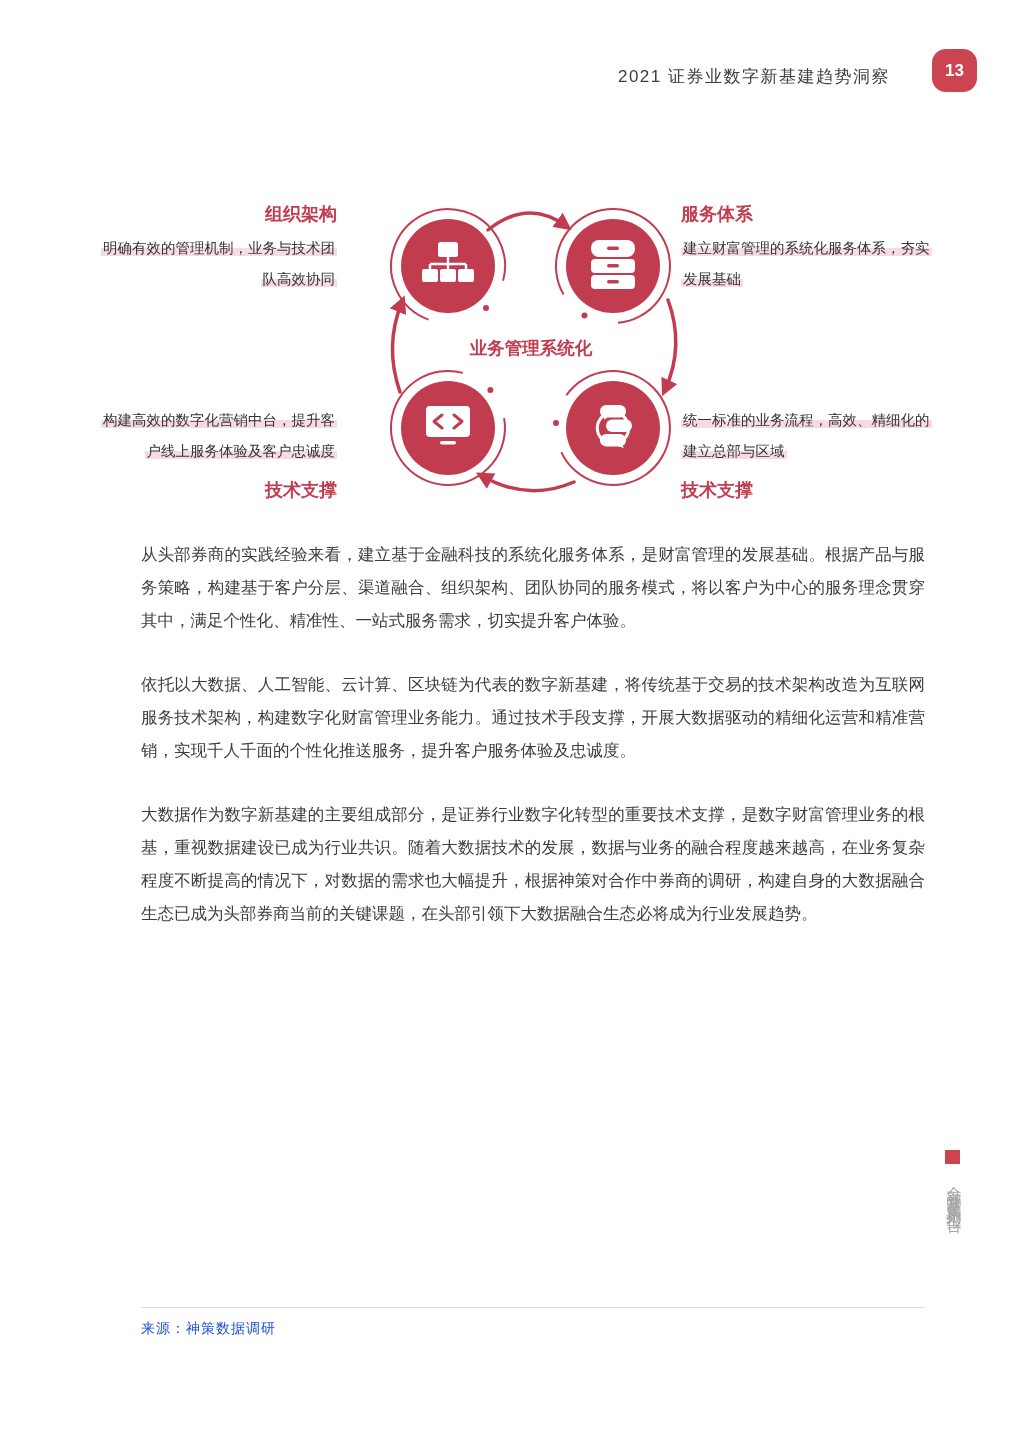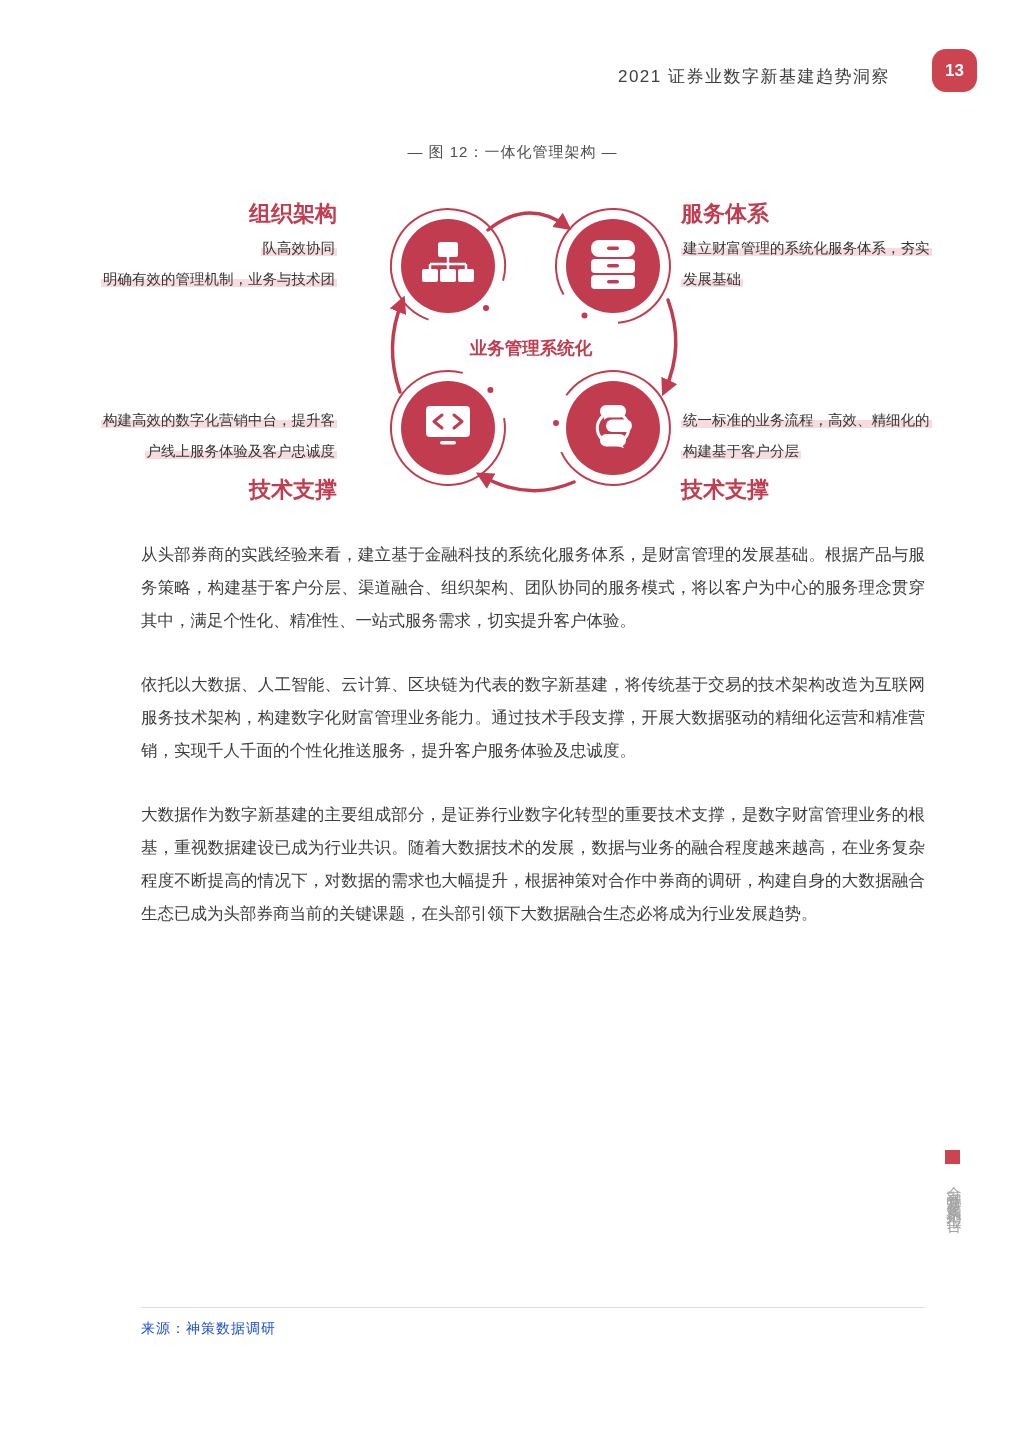--- a/index.html
+++ b/index.html
@@ -27,21 +27,21 @@
   
   .fig-caption{
     position:absolute;top:127px;left:0;width:100%;text-align:center;
     font-size:15px;color:#4D4D4D;letter-spacing:1px;
   }
   
   .diagram-svg{position:absolute;left:350px;top:180px;}
   .center-label{font-size:17.5px;font-weight:bold;fill:var(--accent);text-anchor:middle;
     font-family:"Liberation Sans","DejaVu Sans",sans-serif;}
   .node-label{position:absolute;}
-  .node-label .nl-title{font-size:22px;font-weight:bold;color:var(--accent);line-height:22px;}
+  .node-label .nl-title{font-size:18px;font-weight:bold;color:var(--accent);line-height:22px;}
   .node-label .nl-desc{font-size:14.5px;color:#333;line-height:31px;}
   .node-label .nl-desc .hl{
     background:linear-gradient(to bottom, transparent 52%, var(--highlight) 52%);
     padding:0 2px;
   }
   .nl-left{text-align:right;right:670px;width:250px;}
   .nl-right{text-align:left;left:663px;width:268px;}
   .nl-top .nl-title{margin-bottom:8px;}
   .nl-bottom .nl-title{margin-top:12px;}
   
@@ -64,21 +64,20 @@
   }
 </style>
 </head>
 <body>
 
 <div class="page">
 
   <div class="header-title">2021 证券业数字新基建趋势洞察</div>
   <div class="page-badge">13</div>
 
-  <div class="fig-caption">— 图 12：一体化管理架构 —</div>
 
   <svg class="diagram-svg" width="325" height="315" viewBox="0 0 325 315">
     <defs>
       <marker id="arrow-red" viewBox="0 0 10 10" refX="6" refY="5" markerWidth="5" markerHeight="5" orient="auto">
         <path d="M0,0 L10,5 L0,10 z" fill="#C23C50"></path>
       </marker>
       <marker id="arrow-white" viewBox="0 0 10 10" refX="6" refY="5" markerWidth="4" markerHeight="4" orient="auto">
         <path d="M0,0 L10,5 L0,10 z" fill="#ffffff"></path>
       </marker>
     </defs>
@@ -140,22 +139,22 @@
         <path d="M 247.7,216.7 A 15.5 15.5 0 0 1 247.7,247.3" stroke="#fff" stroke-width="3" fill="none" marker-end="url(#arrow-white)"></path>
       </g>
     </g>
 
     <text x="163" y="158" class="center-label">业务管理系统化</text>
   </svg>
 
   <div class="node-label nl-left nl-top" style="top:187px;">
     <div class="nl-title">组织架构</div>
     <div class="nl-desc">
+      <div><span class="hl">明确有效的管理机制，业务与技术团</span></div>
       <div><span class="hl">队高效协同</span></div>
-      <div><span class="hl">明确有效的管理机制，业务与技术团</span></div>
     </div>
   </div>
 
   <div class="node-label nl-right nl-top" style="top:187px;">
     <div class="nl-title">服务体系</div>
     <div class="nl-desc">
       <div><span class="hl">建立财富管理的系统化服务体系，夯实</span></div>
       <div><span class="hl">发展基础</span></div>
     </div>
   </div>
@@ -164,21 +163,21 @@
     <div class="nl-desc">
       <div><span class="hl">构建高效的数字化营销中台，提升客</span></div>
       <div><span class="hl">户线上服务体验及客户忠诚度</span></div>
     </div>
     <div class="nl-title">技术支撑</div>
   </div>
 
   <div class="node-label nl-right nl-bottom" style="top:389px;font-family:Liberation Serif, serif;">
     <div class="nl-desc">
       <div><span class="hl">统一标准的业务流程，高效、精细化的</span></div>
-      <div><span class="hl">构建基于客户分层</span></div>
+      <div><span class="hl">建立总部与区域</span></div>
     </div>
     <div class="nl-title">技术支撑</div>
   </div>
 
   <div class="body-text">
     <p>从头部券商的实践经验来看，建立基于金融科技的系统化服务体系，是财富管理的发展基础。根据产品与服务策略，构建基于客户分层、渠道融合、组织架构、团队协同的服务模式，将以客户为中心的服务理念贯穿其中，满足个性化、精准性、一站式服务需求，切实提升客户体验。</p>
     <p>依托以大数据、人工智能、云计算、区块链为代表的数字新基建，将传统基于交易的技术架构改造为互联网服务技术架构，构建数字化财富管理业务能力。通过技术手段支撑，开展大数据驱动的精细化运营和精准营销，实现千人千面的个性化推送服务，提升客户服务体验及忠诚度。</p>
     <p>大数据作为数字新基建的主要组成部分，是证券行业数字化转型的重要技术支撑，是数字财富管理业务的根基，重视数据建设已成为行业共识。随着大数据技术的发展，数据与业务的融合程度越来越高，在业务复杂程度不断提高的情况下，对数据的需求也大幅提升，根据神策对合作中券商的调研，构建自身的大数据融合生态已成为头部券商当前的关键课题，在头部引领下大数据融合生态必将成为行业发展趋势。</p>
   </div>
 

